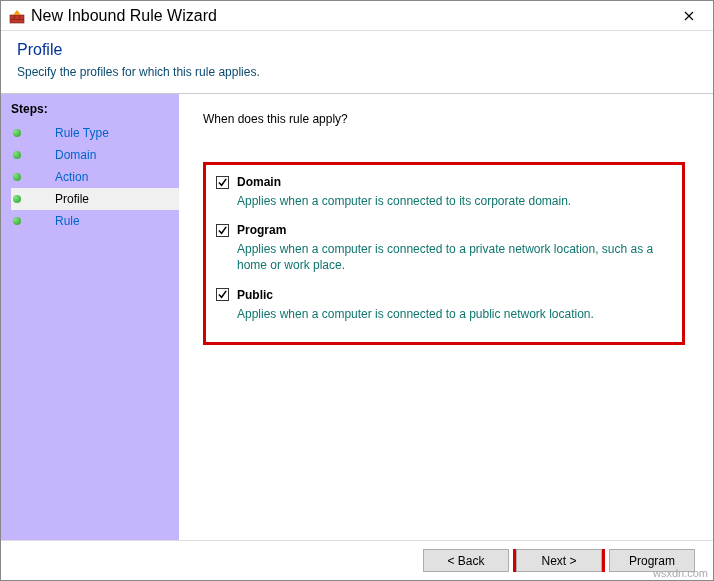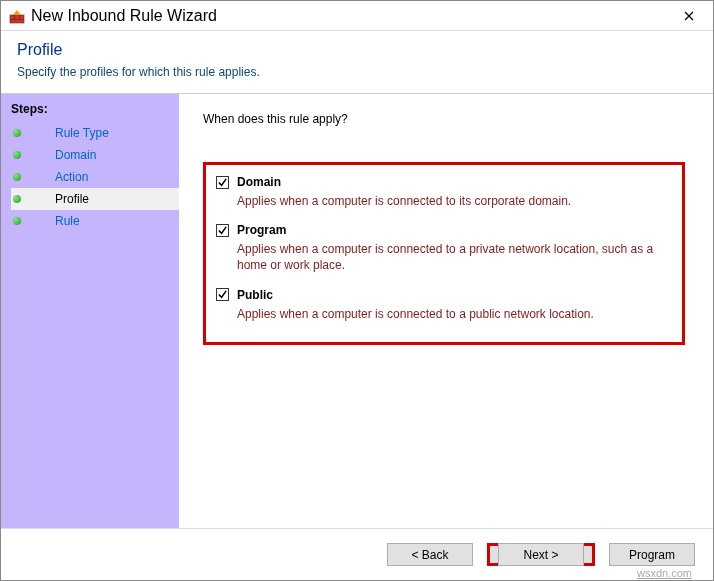--- a/index.html
+++ b/index.html
@@ -23,26 +23,26 @@
     .step-text { font-size: 12px; }
     .main-panel { flex: 1; padding: 18px 20px 10px 24px; position: relative; }
     .question { font-size: 12px; color: #000; margin-bottom: 36px; }
     .highlight-box { border: 3px solid #d40000; padding: 10px 16px 20px 10px; margin-right:8px;}
     .opt { margin-bottom: 14px; }
     .opt:last-child { margin-bottom: 0; }
     .opt-head { display: flex; align-items: center; margin-bottom: 4px; }
     .chk { width: 13px; height: 13px; border: 1px solid #333; margin-right: 8px; display: flex; align-items: center; justify-content: center; cursor:pointer; background:#fff;}
     .chk svg { width: 11px; height: 11px; }
     .opt-label { font-weight: bold; font-size: 12px; }
-    .opt-desc { font-size: 12px; color: #7f1d1d; margin-left: 21px; line-height: 1.35; }
-    .footer { height: 52px; display: flex; align-items: center; justify-content: flex-end; padding: 0 18px; gap: 14px; border-top: 1px solid #ddd;}
+    .opt-desc { font-size: 12px; color: #0f766e; margin-left: 21px; line-height: 1.35; }
+    .footer { height: 40px; display: flex; align-items: center; justify-content: flex-end; padding: 0 18px; gap: 4px; border-top: 1px solid #ddd;}
     .btn { height: 23px; min-width: 86px; padding: 0 14px; background: #e1e1e1; border: 1px solid #adadad; font-size: 12px; cursor: pointer; display:flex; align-items:center; justify-content:center;}
-    .btn.primary-wrap { border: 3px solid #d40000; padding:8px; }
+    .btn.primary-wrap { border: 3px solid #d40000; padding:0; }
     .btn.primary-wrap .btn-inner { height: 23px; min-width: 86px; padding:0 14px; background:#e1e1e1; border:1px solid #adadad; display:flex; align-items:center; justify-content:center;}
-    .watermark { position: absolute; bottom: 2px; right: 22px; font-size: 11px; color: #aaa; text-decoration: underline; }
+    .watermark { position: absolute; bottom: 2px; right: 6px; font-size: 11px; color: #aaa; }
   </style>
 </head>
 <body>
 
 <div class="window">
   <div class="titlebar">
     <span class="titlebar-icon">
       <svg viewBox="0 0 16 16">
           <rect x="1" y="7" width="14" height="8" fill="#c0392b"></rect>
           <rect x="1" y="7" width="14" height="8" fill="none" stroke="#7a1c12" stroke-width="0.6"></rect>

